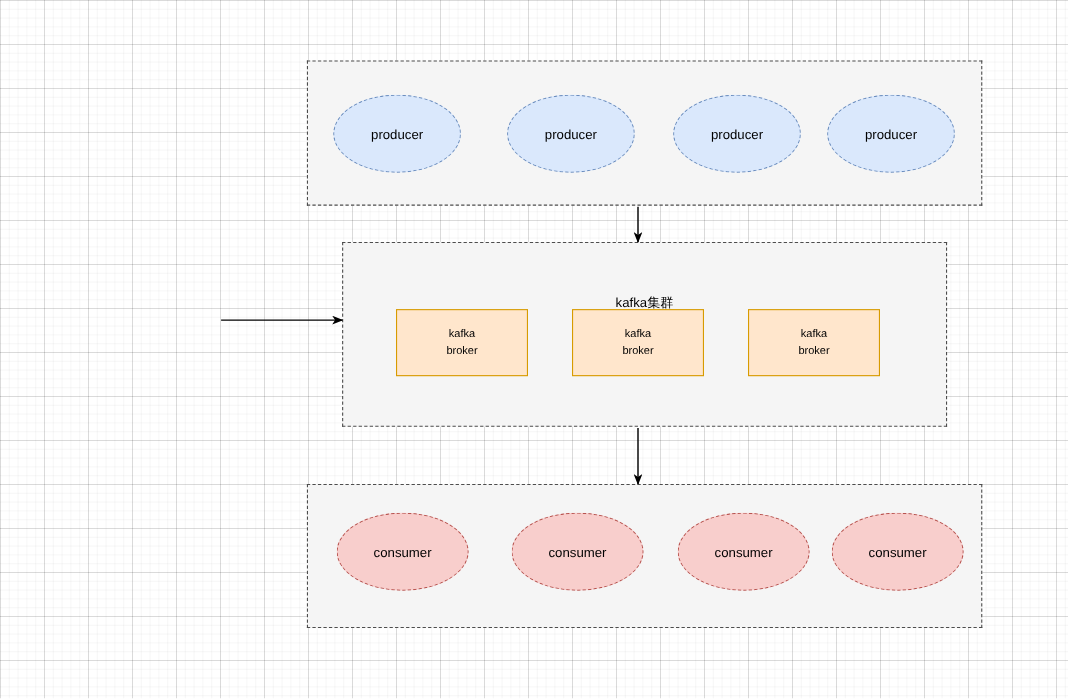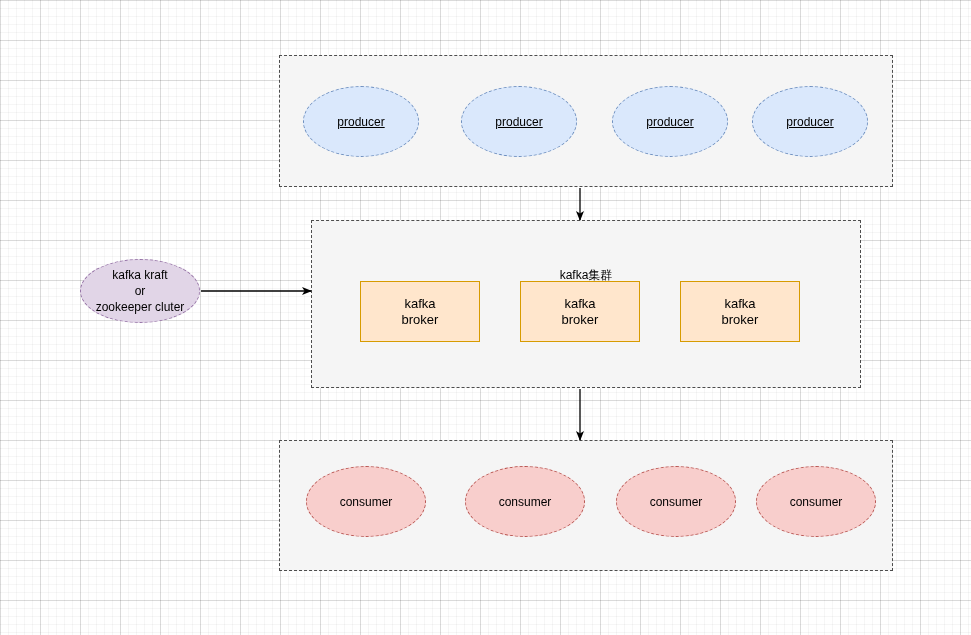--- a/index.html
+++ b/index.html
@@ -56,21 +56,20 @@
     align-items: center;
     justify-content: center;
     text-align: center;
     font-size: 12px;
     line-height: 16px;
     color: #000000;
   }
   .ellipse.producer {
     background: #dae8fc;
     border: 1.3px dashed #6c8ebf;
-    text-decoration: underline;
   }
   .ellipse.consumer {
     background: #f8cecc;
     border: 1.3px dashed #b85450;
     justify-content: center;
   }
   .ellipse.coordinator {
     background: #e1d5e7;
     border: 1.3px dashed #9673a6;
   }
@@ -78,21 +77,21 @@
   
   .rect-node {
     position: absolute;
     box-sizing: border-box;
     background: #ffe6cc;
     border: 1.4px solid #d79b00;
     display: flex;
     align-items: center;
     justify-content: center;
     text-align: center;
-    font-size: 13px;
+    font-size: 10px;
     line-height: 16px;
     color: #000000;
   }
 
   .node-label {
     display: block;
     white-space: pre-line;
   }
 
   
@@ -155,25 +154,20 @@
   </div>
 
   <div class="ellipse consumer" style="left:616px; top:466px; width:120px; height:71px;">
     <span class="node-label">consumer</span>
   </div>
 
   <div class="ellipse consumer" style="left:756px; top:466px; width:120px; height:71px;">
     <span class="node-label">consumer</span>
   </div>
 
-  <div class="ellipse coordinator" style="left:80px; top:259px; width:120px; height:64px;">
-    <span class="node-label">kafka kraft
-or
-zookeeper cluter</span>
-  </div>
 
   <svg class="arrow-svg" style="left:0; top:0;" width="971" height="635">
     <defs>
       <marker id="arrowhead" markerWidth="10" markerHeight="8" refX="9" refY="4" orient="auto" markerUnits="userSpaceOnUse">
         <path d="M0,0 L10,4 L0,8 L2.6,4 z" fill="#000000"></path>
       </marker>
     </defs>
     <line x1="201" y1="291" x2="311" y2="291" stroke="#000000" stroke-width="1.3" marker-end="url(#arrowhead)"></line>
   </svg>
 

